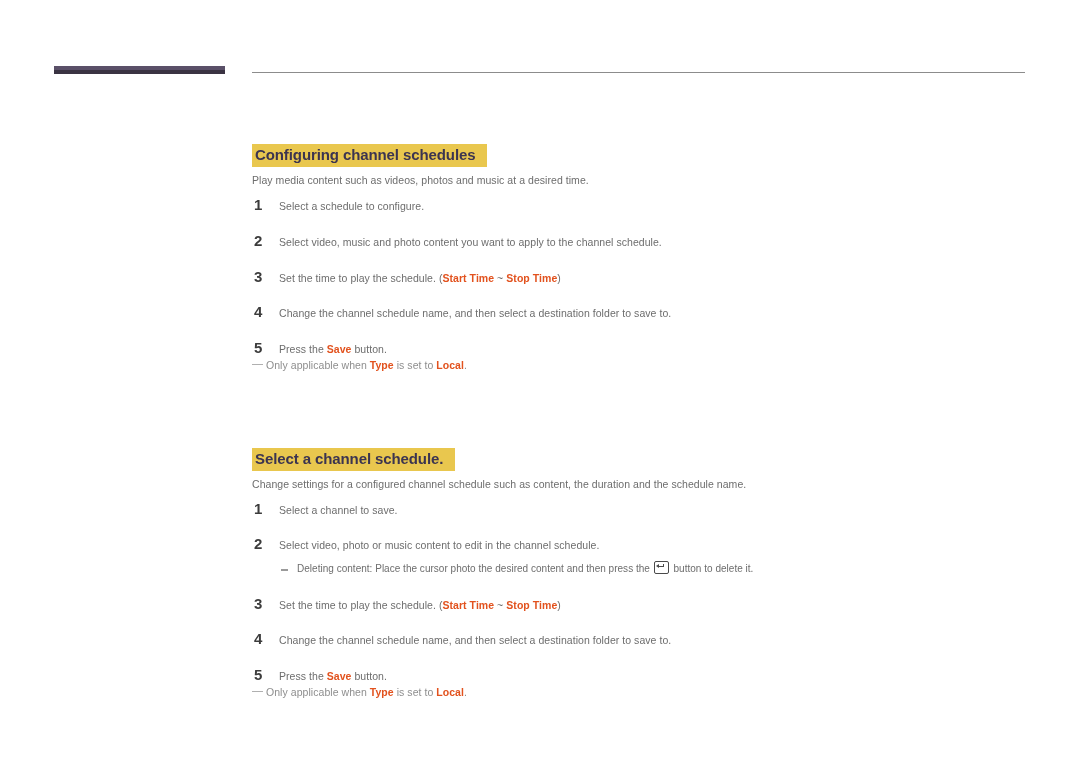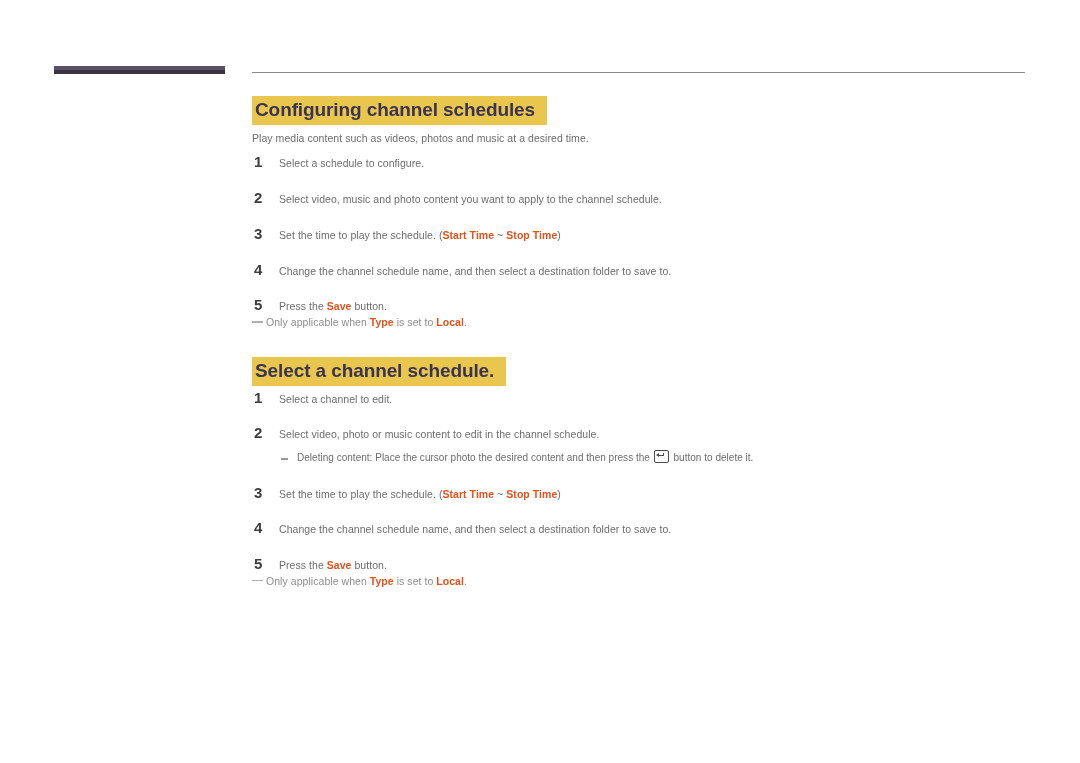--- a/index.html
+++ b/index.html
@@ -46,26 +46,27 @@
     left: 252px;
     top: 96px;
     width: 790px;
   }
 
   
   .section-heading {
     display: inline-block;
     background: #e9c74e;
     color: #3b3450;
-    font-size: 19px;
+    font-size: 15px;
     font-weight: bold;
     line-height: 1.35;
     padding: 1px 12px 2px 3px;
     letter-spacing: -0.1px;
     white-space: nowrap;
+    margin-top: 48px;
   }
   .heading-wrap { margin: 0 0 6px 0; }
 
   
   .intro {
     font-size: 10.5px;
     color: #6d6d6d;
     line-height: 1.5;
     margin: 0 0 10px 0;
     letter-spacing: 0.05px;
@@ -253,24 +254,25 @@
         <div class="step-text"><span>Change the channel schedule name, and then select a destination folder to save to.</span></div>
       </div>
       <div class="step">
         <span class="step-num">5</span>
         <div class="step-text"><span>Press the </span><span class="hl">Save</span><span> button.</span></div>
       </div>
     </div>
     <div class="note"><span class="note-dash"></span><span>Only applicable when </span><span class="hl">Type</span><span> is set to </span><span class="hl">Local</span><span>.</span></div>
     <div class="section-gap"></div>
     <div class="heading-wrap"><span class="section-heading">Select a channel schedule.</span></div>
+    <p class="intro">Change settings for a configured channel schedule such as content, the duration and the schedule name.</p>
     <div class="steps">
       <div class="step">
         <span class="step-num">1</span>
-        <div class="step-text"><span>Select a channel to edit.</span></div>
+        <div class="step-text"><span>Select a channel to save.</span></div>
       </div>
       <div class="step">
         <span class="step-num">2</span>
         <div class="step-text"><span>Select video, photo or music content to edit in the channel schedule.</span></div>
         <div class="subitems">
           <div class="subitem"><span class="dash"></span><span>Deleting content: Place the cursor photo the desired content and then press the </span><span class="icon-return"><span class="icon-return-head"></span></span><span> button to delete it.</span></div>
         </div>
       </div>
       <div class="step">
         <span class="step-num">3</span>

